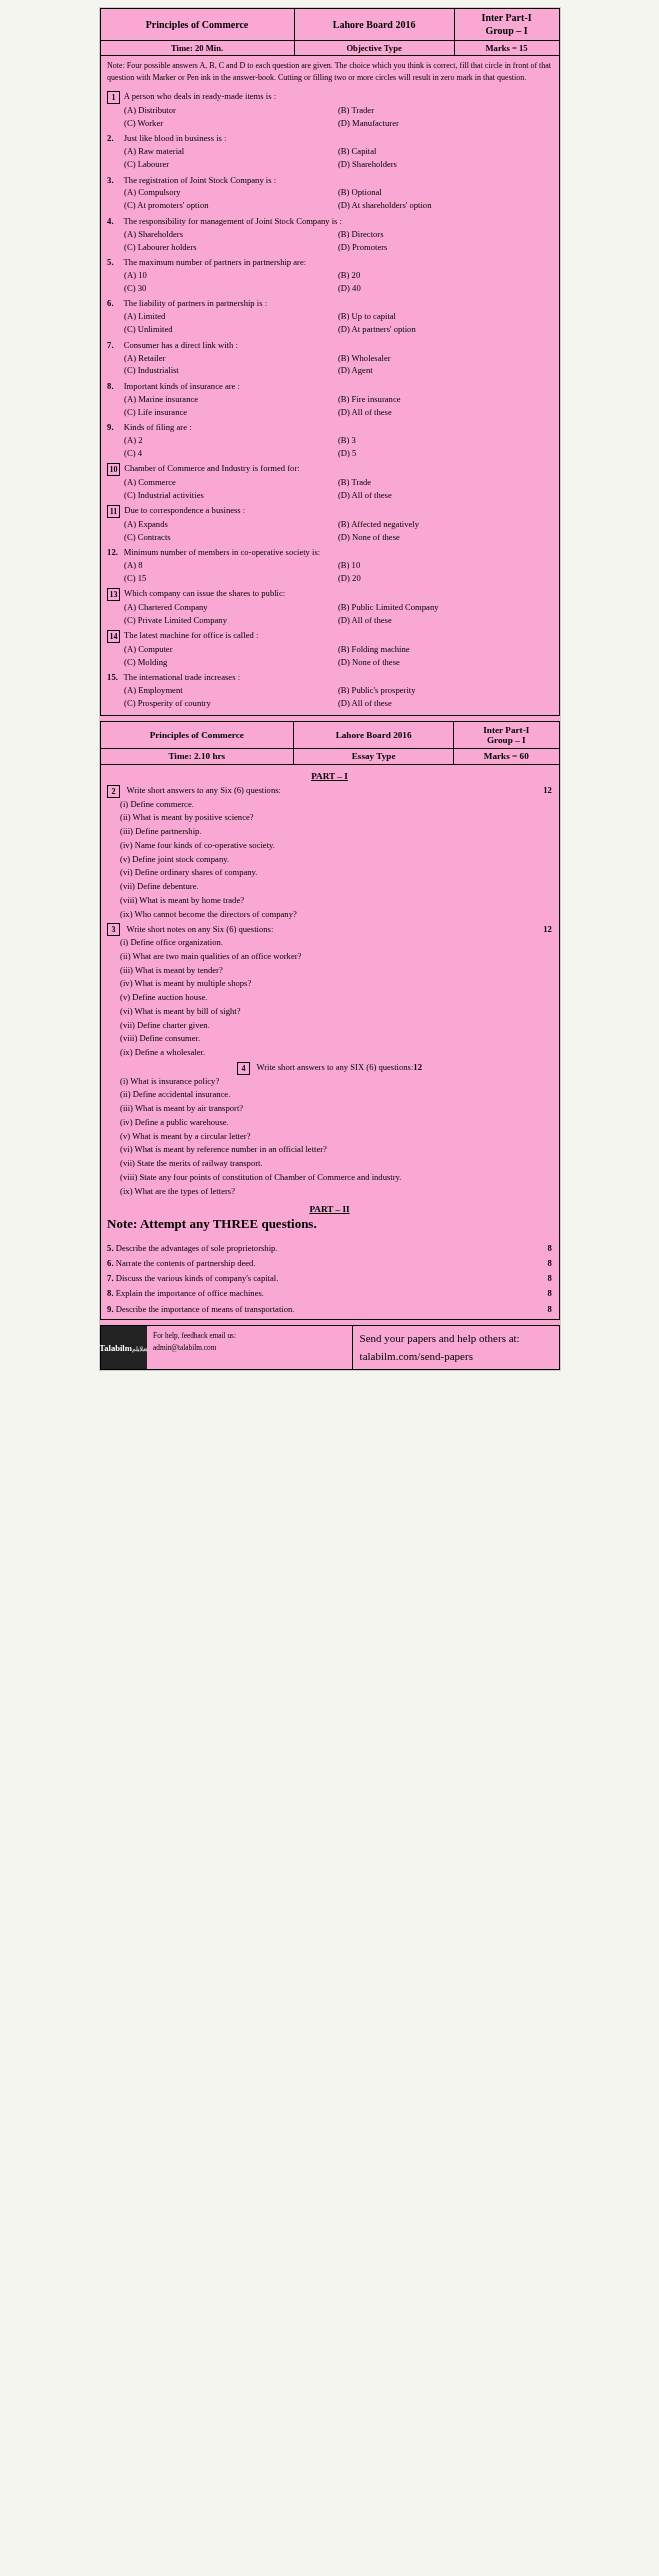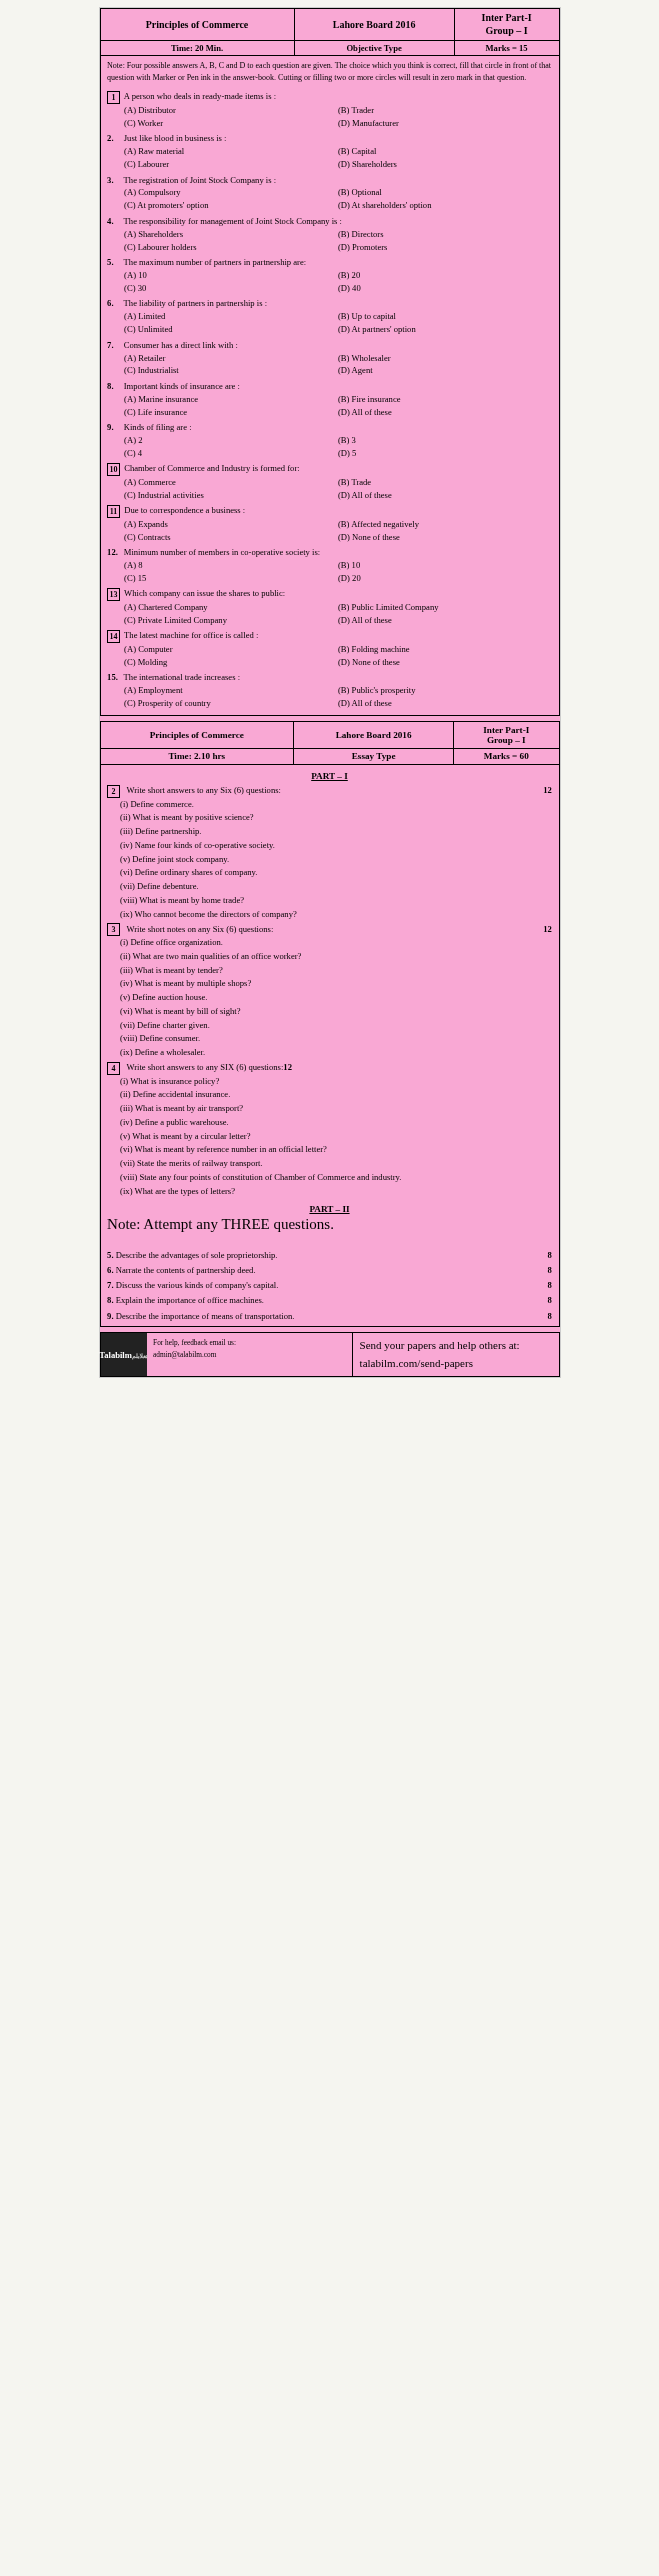--- a/index.html
+++ b/index.html
@@ -117,22 +117,23 @@
       line-height: 1.6;
     }
     .part2-heading {
       text-align: center;
       font-weight: bold;
       font-size: 9.2px;
       text-decoration: underline;
       margin: 5.3px 0 2.6px 0;
     }
     .part2-note {
-      font-size: 15px;
-      margin-bottom: 16px;
+      font-size: 13px;
+      margin-bottom: 10px;
+      font-weight: bold;
     }
     .part2-q {
       font-size: 8.6px;
       display: flex;
       justify-content: space-between;
       margin-bottom: 1.3px;
       line-height: 1.6;
     }
     .part2-q-text {
       flex: 1;
@@ -379,21 +380,21 @@
             <div class="sub-q"><span>(vi)</span> <span>What is meant by bill of sight?</span></div>
             <div class="sub-q"><span>(vii)</span> <span>Define charter given.</span></div>
             <div class="sub-q"><span>(viii)</span> <span>Define consumer.</span></div>
             <div class="sub-q"><span>(ix)</span> <span>Define a wholesaler.</span></div>
           </div>
         </div>
       </div>
 
     <div class="essay-main-q q-wrapper" id="eq4">
     <div>
-          <div style="display: flex; justify-content: flex-start;">
+          <div style="display: flex; justify-content: center;">
             <span><span class="bold-q-num">4</span> &nbsp;<span>Write short answers to any SIX (6) questions:</span></span>
             <span style="font-weight:bold;">12</span>
           </div>
           <div class="sub-questions">
             <div class="sub-q"><span>(i)</span> <span>What is insurance policy?</span></div>
             <div class="sub-q"><span>(ii)</span> <span>Define accidental insurance.</span></div>
             <div class="sub-q"><span>(iii)</span> <span>What is meant by air transport?</span></div>
             <div class="sub-q"><span>(iv)</span> <span>Define a public warehouse.</span></div>
             <div class="sub-q"><span>(v)</span> <span>What is meant by a circular letter?</span></div>
             <div class="sub-q"><span>(vi)</span> <span>What is meant by reference number in an official letter?</span></div>

